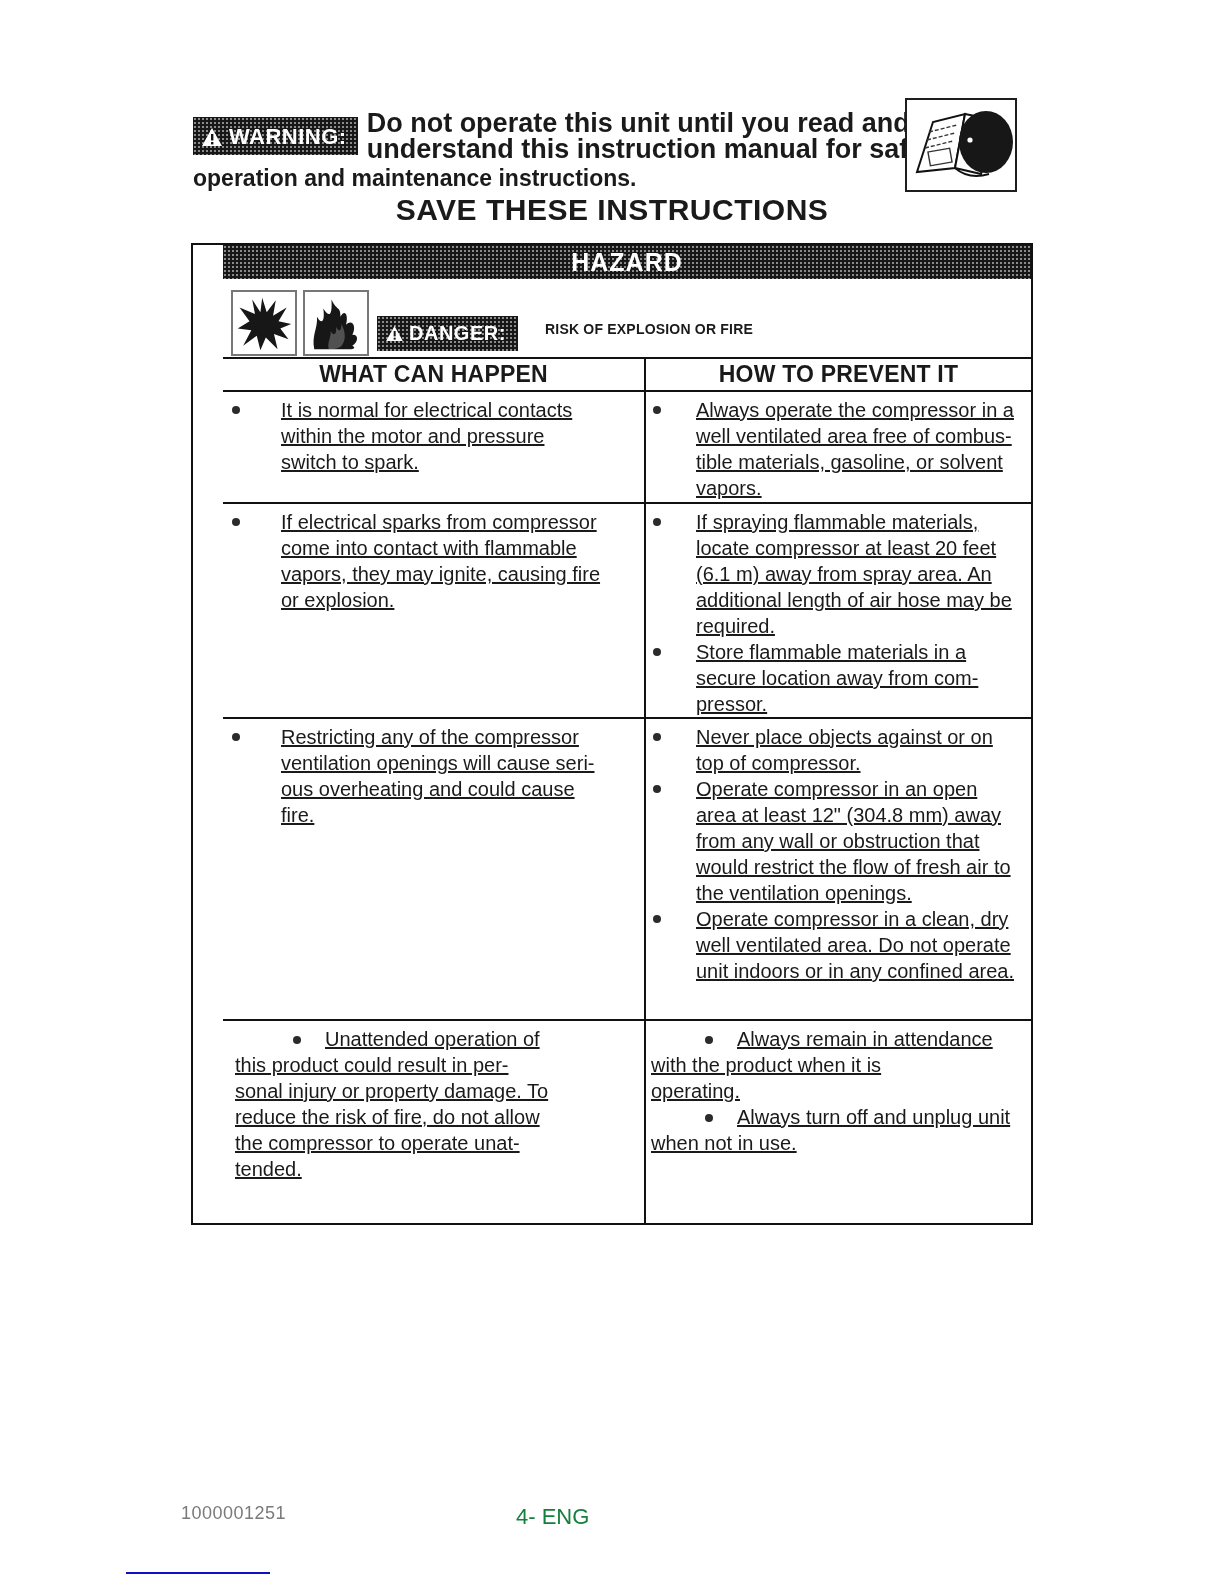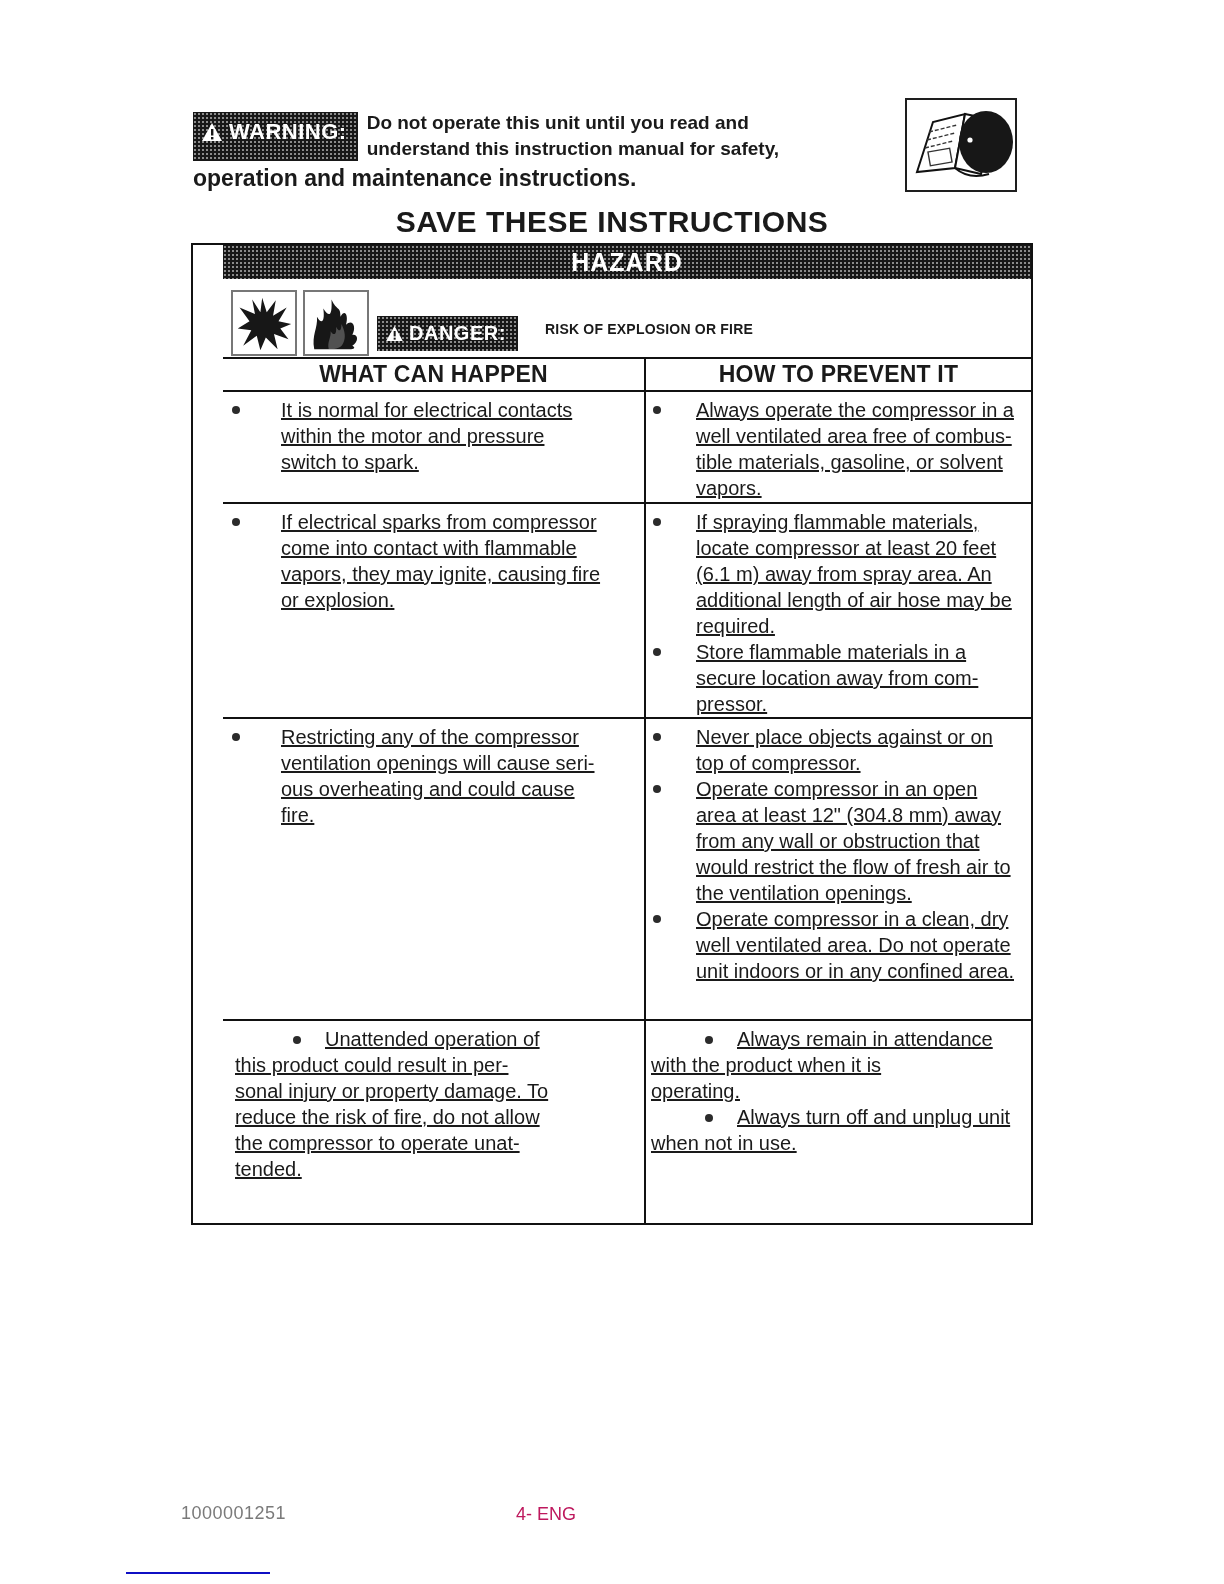--- a/index.html
+++ b/index.html
@@ -11,32 +11,32 @@
   .stipple{
     background-color:#171717;
     background-image:radial-gradient(circle, rgba(255,255,255,.5) .8px, transparent 1.2px);
     background-size:4px 4px;
   }
   
   .top-warning{position:absolute;left:193px;top:110px;width:680px;}
   .tw-row{display:flex;align-items:center;gap:9px;}
   .warn-badge{
     display:inline-flex;align-items:center;gap:7px;color:#fff;
-    font-weight:bold;font-size:22px;padding:7px 11px 16px 9px;letter-spacing:.5px;
+    font-weight:bold;font-size:22px;padding:7px 11px 5px 9px;letter-spacing:.5px;
     flex:0 0 auto;
   }
-  .tw-lines{font-weight:bold;font-size:19px;line-height:26px;white-space:nowrap;}
+  .tw-lines{font-weight:bold;font-size:27px;line-height:26px;white-space:nowrap;}
   .tw-line3{font-weight:bold;font-size:23px;line-height:26px;margin-top:3px;}
   .manual-box{
     position:absolute;left:905px;top:98px;width:112px;height:94px;
     border:2px solid #1e1e1e;background:#fff;box-sizing:border-box;
   }
   
   .save-heading{
-    position:absolute;left:191px;top:205px;width:842px;text-align:center;
+    position:absolute;left:191px;top:193px;width:842px;text-align:center;
     font-size:30px;font-weight:bold;letter-spacing:.5px;
   }
   
   .hz-table{
     position:absolute;left:191px;top:243px;width:842px;
     border:2px solid #111;box-sizing:border-box;background:#fff;padding-left:30px;
   }
   .hz-bar{
     height:34px;display:flex;align-items:center;justify-content:center;
     color:#fff;font-weight:bold;font-size:25px;letter-spacing:1px;
@@ -80,21 +80,21 @@
   p.indent{margin:0;font-size:20px;line-height:26px;padding-left:12px;}
   .cell.right p.indent{padding-left:5px;}
   p.indent .ib{
     display:inline-block;width:8px;height:8px;border-radius:50%;background:#2b2b2b;
     margin-left:58px;margin-right:24px;vertical-align:2px;
   }
   .cell.right p.indent .ib{margin-left:54px;}
   p.indent .itxt{white-space:pre-line;}
   
   .doc-number{position:absolute;left:181px;top:1503px;font-size:18px;color:#7a7a7a;letter-spacing:.5px;}
-  .page-label{position:absolute;left:516px;top:1504px;font-size:18px;color:#be185d;}
+  .page-label{position:absolute;left:516px;top:1504px;font-size:22px;color:#15803d;}
   .blue-line{position:absolute;left:126px;top:1572px;width:144px;height:2px;background:#0f0fc4;}
 </style>
 </head>
 <body>
 
 <div class="top-warning">
   <div class="tw-row">
     <span class="warn-badge stipple">
       <svg width="20" height="18" viewBox="0 0 20 18">
         <path d="M10 0 L20 18 H0 Z" fill="#ffffff"></path>

